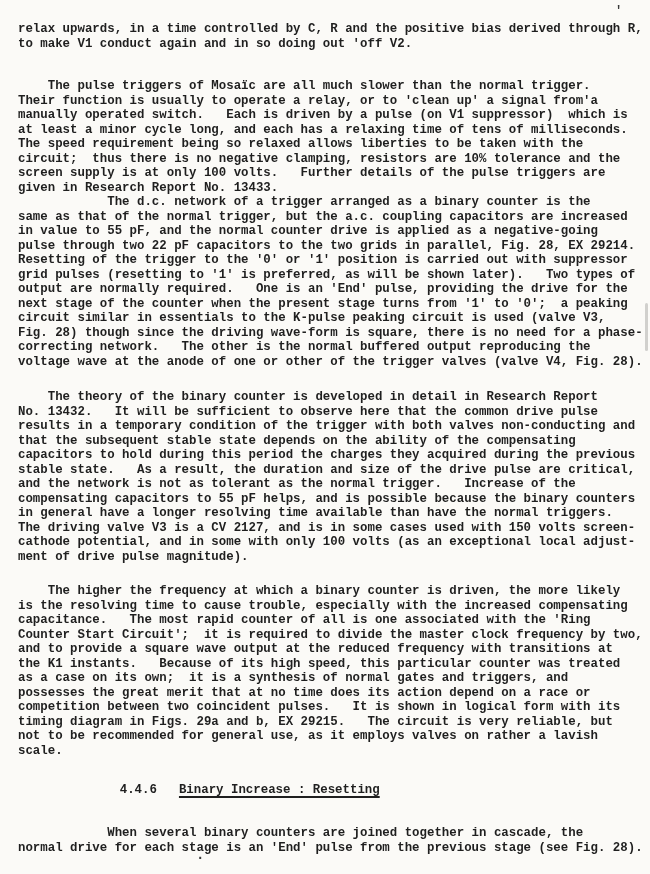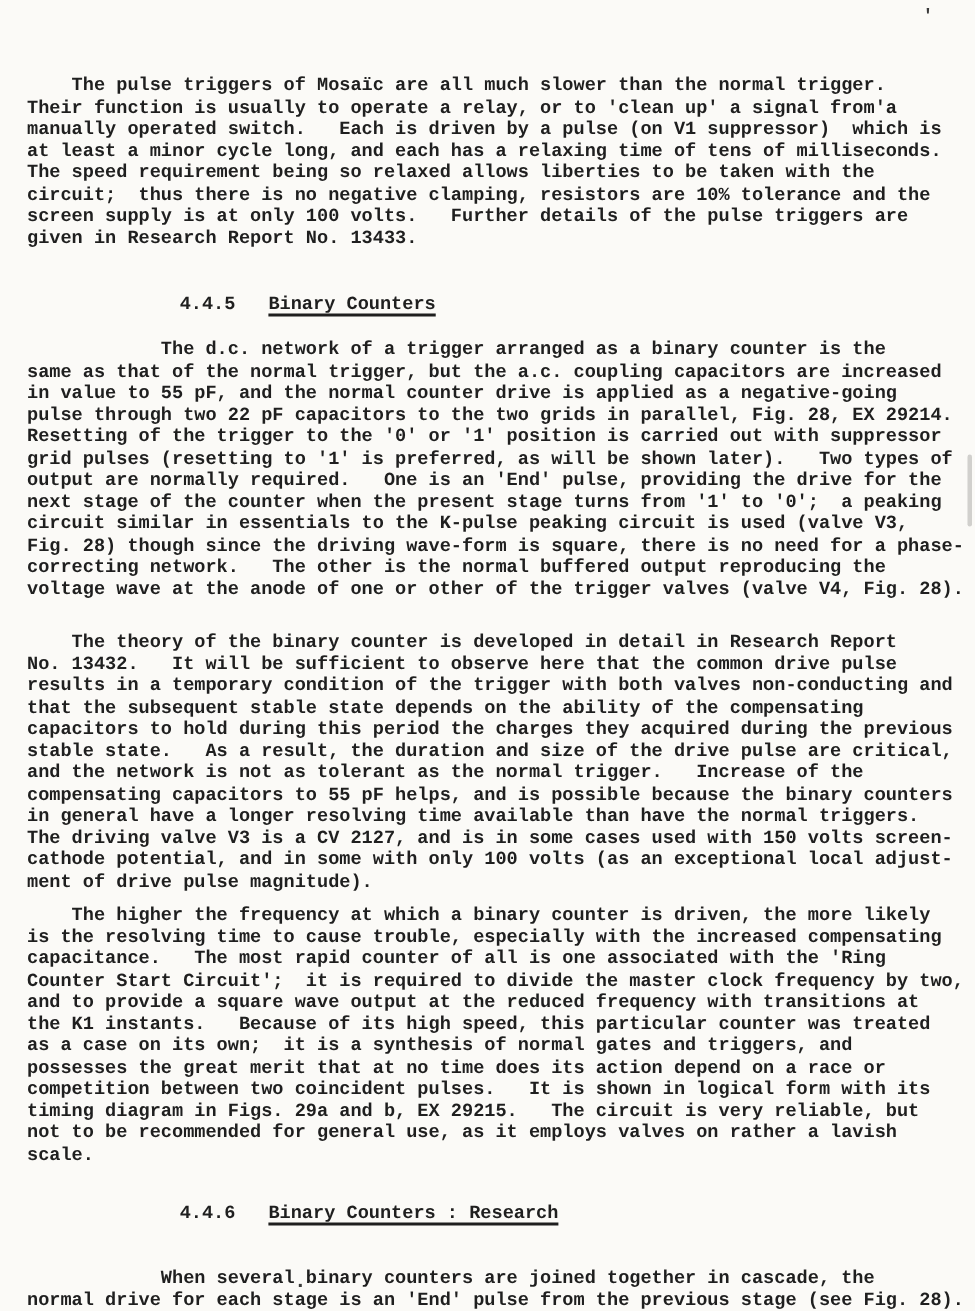--- a/index.html
+++ b/index.html
@@ -19,21 +19,21 @@
     color: #1f1f1f;
   }
   .para {
     margin: 0;
     white-space: pre;
     letter-spacing: 0;
   }
   .para-mosaic   { margin-top: 28px; }
   .para-dcnet    { }
   .para-theory   { margin-top: 21px; }
-  .para-higher   { margin-top: 8px; }
+  .para-higher   { margin-top: 20px; }
   .para-cascade  { margin-top: 13px; }
   .heading {
     margin: 15px 0 0 72px;
     line-height: 15px;
     white-space: pre;
   }
   .heading-446 { margin-top: 10px; }
   .heading .section-title {
     margin-left: 22px;
     text-decoration: underline;
@@ -57,33 +57,32 @@
     border-radius: 2px;
   }
 </style>
 </head>
 <body>
 
 <div class="page">
 
   <span class="artifact artifact-top-right">'</span>
 
+  <div class="para para-intro">relax upwards, in a time controlled by C, R and the positive bias derived through R,
+to make V1 conduct again and in so doing out 'off V2.</div>
 
   <div class="para para-mosaic">    The pulse triggers of Mosaïc are all much slower than the normal trigger.
 Their function is usually to operate a relay, or to 'clean up' a signal from'a
 manually operated switch.   Each is driven by a pulse (on V1 suppressor)  which is
 at least a minor cycle long, and each has a relaxing time of tens of milliseconds.
 The speed requirement being so relaxed allows liberties to be taken with the
 circuit;  thus there is no negative clamping, resistors are 10% tolerance and the
 screen supply is at only 100 volts.   Further details of the pulse triggers are
 given in Research Report No. 13433.</div>
 
-  <div class="heading heading-445">
-    <span class="section-number">4.4.5</span><span class="section-title">Binary Counters</span>
-  </div>
 
   <div class="para para-dcnet">            The d.c. network of a trigger arranged as a binary counter is the
 same as that of the normal trigger, but the a.c. coupling capacitors are increased
 in value to 55 pF, and the normal counter drive is applied as a negative-going
 pulse through two 22 pF capacitors to the two grids in parallel, Fig. 28, EX 29214.
 Resetting of the trigger to the '0' or '1' position is carried out with suppressor
 grid pulses (resetting to '1' is preferred, as will be shown later).   Two types of
 output are normally required.   One is an 'End' pulse, providing the drive for the
 next stage of the counter when the present stage turns from '1' to '0';  a peaking
 circuit similar in essentials to the K-pulse peaking circuit is used (valve V3,
@@ -111,21 +110,21 @@
 and to provide a square wave output at the reduced frequency with transitions at
 the K1 instants.   Because of its high speed, this particular counter was treated
 as a case on its own;  it is a synthesis of normal gates and triggers, and
 possesses the great merit that at no time does its action depend on a race or
 competition between two coincident pulses.   It is shown in logical form with its
 timing diagram in Figs. 29a and b, EX 29215.   The circuit is very reliable, but
 not to be recommended for general use, as it employs valves on rather a lavish
 scale.</div>
 
   <div class="heading heading-446">
-    <span class="section-number">4.4.6</span><span class="section-title">Binary Counters : Research</span>
+    <span class="section-number">4.4.6</span><span class="section-title">Binary Increase : Resetting</span>
   </div>
 
   <div class="para para-cascade">            When several binary counters are joined together in cascade, the
 normal drive for each stage is an 'End' pulse from the previous stage (see Fig. 28).</div>
 
   <span class="artifact artifact-footer-dot">.</span>
 
   <div class="artifact-edge-smudge"></div>
 
 </div>

